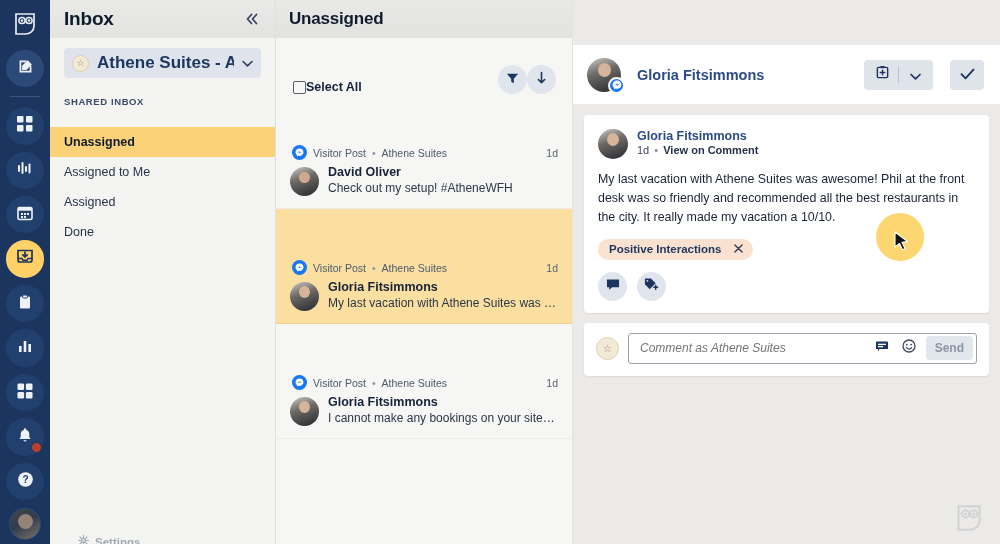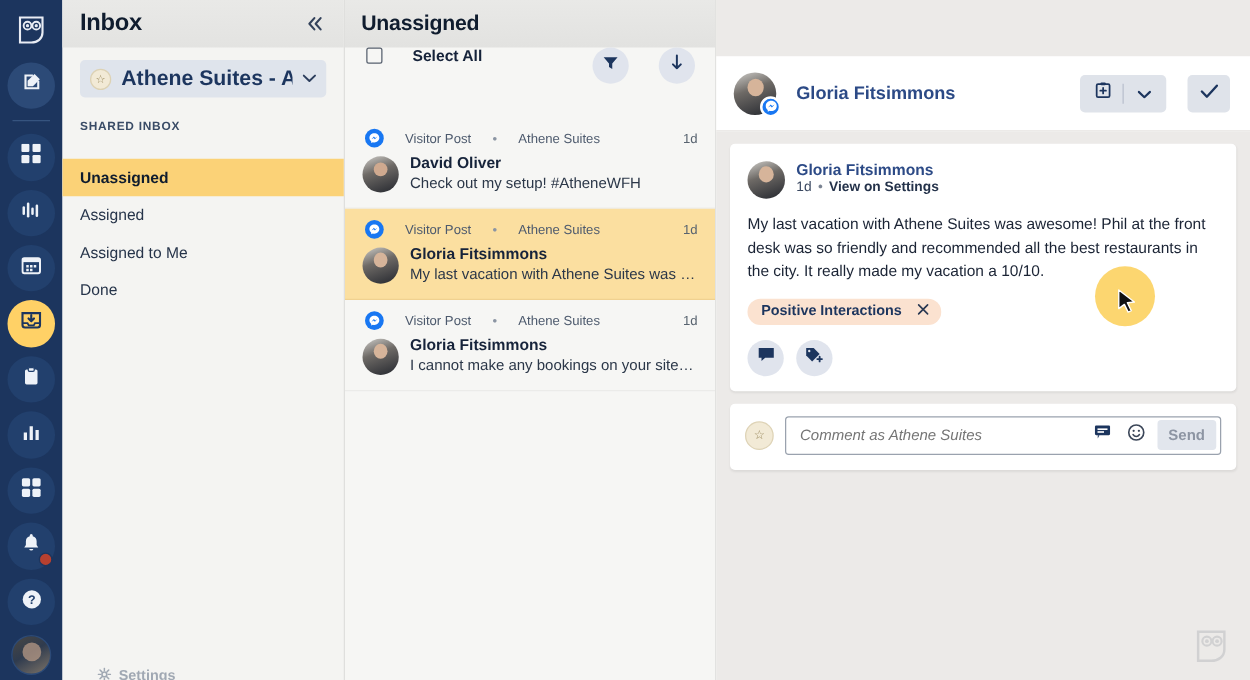--- a/index.html
+++ b/index.html
@@ -109,43 +109,44 @@
     display: flex; flex-direction: column; position: relative;
   }
   .list-topbar {
     height: 38px; background: linear-gradient(#e9e9e7,#e2e2e0);
     display: flex; align-items: center; padding-left: 13px;
   }
   .list-topbar-title {
     font-size: 17px; font-weight: bold; color: #0f1c2e; letter-spacing: -.2px;
   }
   .list-actions {
-    height: 56px; display: flex; align-items: flex-start;
-    padding: 0 16px 0 17px; gap: 24px;
+    height: 56px; display: flex; align-items: flex-end;
+    padding: 0 16px 0 17px; gap: 0;
   }
   .checkbox {
     width: 13px; height: 13px; border: 1.6px solid #57606e;
     border-radius: 2px; cursor: pointer; flex: 0 0 13px;
   }
   .select-all-label {
     font-size: 12.5px; font-weight: bold; color: #16233a; flex: 1;
   }
   .round-btn {
     width: 29px; height: 29px; border-radius: 50%;
     background: #e0e4ed; display: flex; align-items: center;
     justify-content: center; cursor: pointer; flex: 0 0 29px;
   }
   .conv {
     padding: 9px 14px 12px 14px; cursor: pointer;
     border-bottom: 1px solid #ebebe9;
   }
   .conv.selected { background: #fbdfa0; border-bottom-color: #f0d190; }
   .conv-meta {
-    display: flex; align-items: center; gap: 17px; margin-bottom: 5px;
+    display: flex; align-items: center; gap: 6px; margin-bottom: 5px;
     padding-left: 2px;
+    margin-top: 42px;
   }
   .fb-badge {
     width: 15px; height: 15px; border-radius: 50%;
     background: #1877f2; display: flex; align-items: center;
     justify-content: center; flex: 0 0 15px;
   }
   .conv-source { font-size: 10.5px; color: #4d5a6d; }
   .conv-dot { font-size: 10.5px; color: #8b95a3; }
   .conv-time { margin-left: auto; font-size: 10.5px; color: #58636f; }
   .conv-body { display: flex; gap: 9px; }
@@ -449,24 +450,24 @@
         </svg>
       </div>
     </div>
 
     <div class="sec-label">SHARED INBOX</div>
 
     <div class="nav-item selected">
       <span>Unassigned</span>
     </div>
     <div class="nav-item">
+      <span>Assigned to Me</span>
+    </div>
+    <div class="nav-item">
       <span>Assigned</span>
-    </div>
-    <div class="nav-item">
-      <span>Assigned to Me</span>
     </div>
     <div class="nav-item">
       <span>Done</span>
     </div>
 
     <div class="sidebar-foot">
       <span>
         <svg width="11" height="11" viewBox="0 0 12 12">
           <circle cx="6" cy="6" r="2.1" fill="none" stroke="#5d6b80" stroke-width="1.4"></circle>
           <path d="M6 0.6v2M6 9.4v2M0.6 6h2M9.4 6h2M2.2 2.2l1.4 1.4M8.4 8.4l1.4 1.4M9.8 2.2L8.4 3.6M3.6 8.4L2.2 9.8" stroke="#5d6b80" stroke-width="1.3" stroke-linecap="round"></path>
@@ -611,21 +612,21 @@
     </div>
 
     <div class="card">
       <div class="post-head">
         <div class="post-avatar"></div>
         <div>
           <div class="post-name">Gloria Fitsimmons</div>
           <div class="post-sub">
             <span>1d</span>
             <span class="sep">•</span>
-            <span class="lnk">View on Settings</span>
+            <span class="lnk">View on Comment</span>
           </div>
         </div>
       </div>
 
       <div class="post-text">My last vacation with Athene Suites was awesome! Phil at the front desk was so friendly and recommended all the best restaurants  in the city. It really made my vacation a 10/10.</div>
 
       <div class="tag-row">
         <span class="tag">
           <span class="tag-label">Positive Interactions</span>
           <span class="tag-x">

